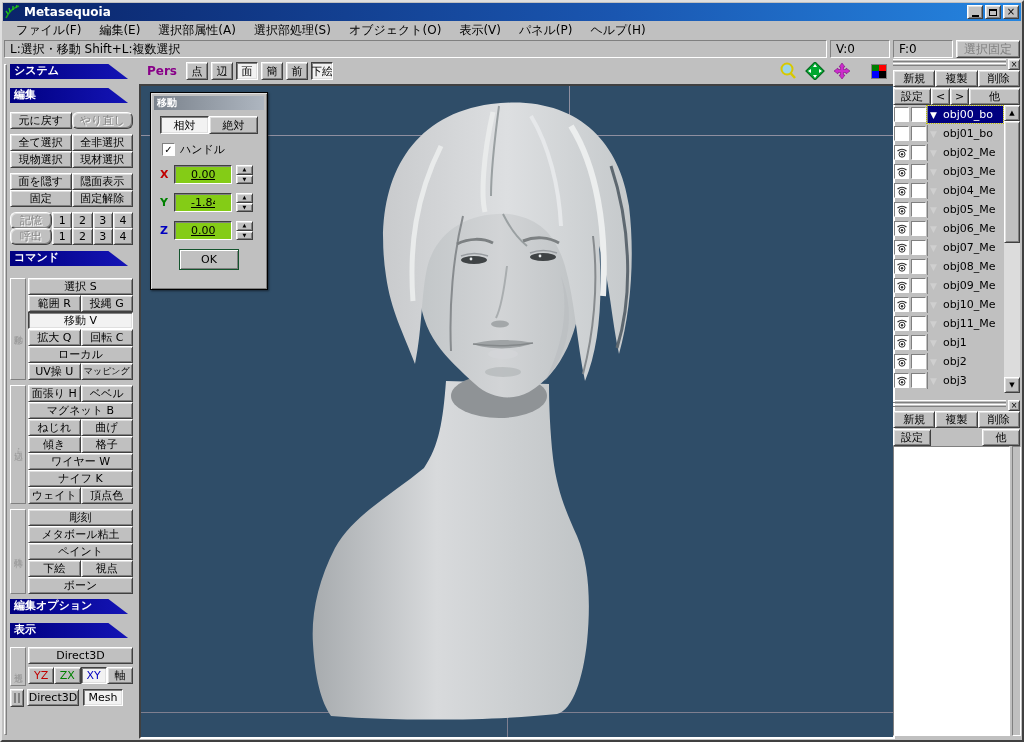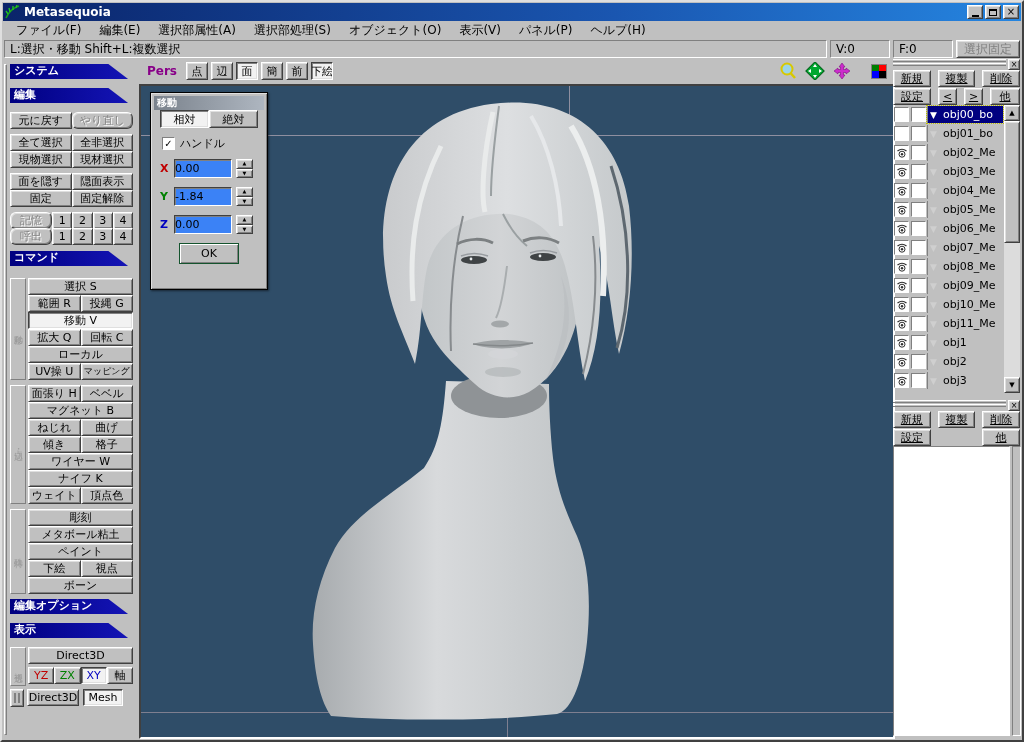--- a/index.html
+++ b/index.html
@@ -84,50 +84,50 @@
     background:#2f4d68; border:2px solid; border-color:#404040 #ffffff #ffffff #404040; overflow:hidden; }
   .gridline { position:absolute; background:#8f8fa0; }
   .model-svg { position:absolute; left:0; top:0; }
 
   
   .dlg { position:absolute; left:9px; top:6px; width:118px; height:198px;
     background:#c0c0c0; border:1px solid #000;
     box-shadow: inset 1px 1px 0 #dfdfdf, inset -1px -1px 0 #808080, 1px 1px 2px rgba(0,0,0,.5);
     padding:3px; z-index:5; }
   .dlg-title { height:14px; background:linear-gradient(90deg,#7a828c,#aeb6c0);
-    color:#fff; font-size:10px; font-weight:bold; line-height:14px; padding-left:3px; }
+    color:#fff; font-size:10px; font-weight:bold; line-height:14px; padding-left:3px; margin-bottom:6px; }
   .dlg-tabs { display:flex; margin:0 6px 8px 6px; }
   .dlg-tabs .b { flex:1; height:18px; }
   .chk-row { display:flex; align-items:center; gap:5px; margin:0 6px 8px 8px; font-size:11px; }
   .chk { width:13px; height:13px; background:#fff; display:flex; align-items:center;
     justify-content:center; font-size:10px; line-height:11px; }
   .ax-row { display:flex; align-items:center; margin:0 4px 9px 6px; gap:4px; }
   .ax-l { width:10px; font-size:11px; font-weight:bold; }
   .ax-x { color:#c00000; } .ax-y { color:#008000; } .ax-z { color:#0000c0; }
   .val { width:58px; height:19px; font-family:"DejaVu Sans",sans-serif; font-size:11px;
-    padding:1px 0; background:#3b82f6; border:1px solid; border-color:#404040 #fff #fff #404040;
-    box-shadow: inset 1px 1px 0 #808080; }
+    padding:1px 16px; background:#84cc16; border:1px solid; border-color:#404040 #fff #fff #404040;
+    box-shadow: inset 1px 1px 0 #808080; text-decoration: underline; }
   .spin { width:17px; height:19px; display:flex; flex-direction:column; }
   .spin .s { flex:1; display:flex; align-items:center; justify-content:center;
     font-size:5px; line-height:5px; }
   .ok-row { display:flex; justify-content:center; margin-top:4px; }
   .ok-b { width:60px; height:21px; border:1px solid #14532d; outline:none;
     box-shadow: inset 1px 1px 0 #fff, inset -1px -1px 0 #808080; background:#c0c0c0; font-size:11px;
     display:flex; align-items:center; justify-content:center; }
 
   
   .right { position:absolute; top:56px; right:1px; width:129px; bottom:1px; }
   .sec { position:absolute; left:0; right:0; }
   .obj-sec { top:0; height:336px; }
   .mat-sec { top:341px; bottom:0; }
   .grip-bar { height:9px; margin:1px 15px 2px 1px; position:relative; }
   .grip-bar .ridge { height:3px; border-top:1px solid #fff; border-bottom:1px solid #808080; margin-bottom:1px; }
   .pclose { position:absolute; right:1px; top:1px; width:12px; height:11px;
     font-size:8px; line-height:9px; display:flex; align-items:center; justify-content:center; }
-  .pr { display:flex; height:17px; margin:0 1px 1px 1px; gap:7px;text-decoration:underline; }
+  .pr { display:flex; height:17px; margin:0 1px 1px 1px; gap:0; }
   .pr .b { font-size:11px; }
   .pr .w3 { flex:1; }
   .pr .ws { width:38px; } .pr .wn { width:19px; } .pr .wgap { flex:1; }
   .obj-list { position:absolute; top:47px; left:1px; right:1px; bottom:1px; overflow:hidden; }
   .obj-row { display:flex; align-items:center; height:19px; }
   .sq { width:15px; height:15px; background:#fff; margin:0 1px;
     border:1px solid; border-color:#808080 #fff #fff #808080;
     display:flex; align-items:center; justify-content:center; flex:none; }
   .obj-name { flex:1; display:flex; align-items:center; height:17px; padding-left:2px;
     font-size:11px; white-space:nowrap; overflow:hidden; margin-right:17px;

